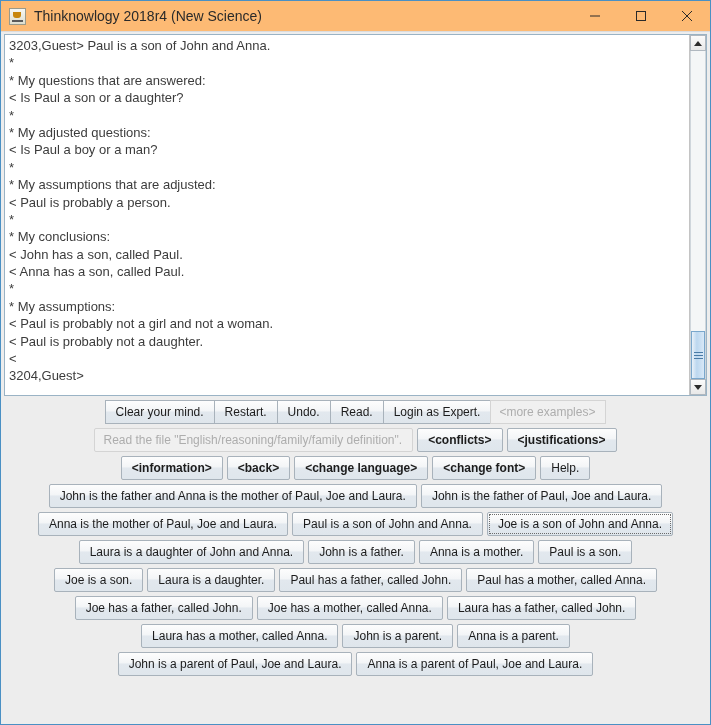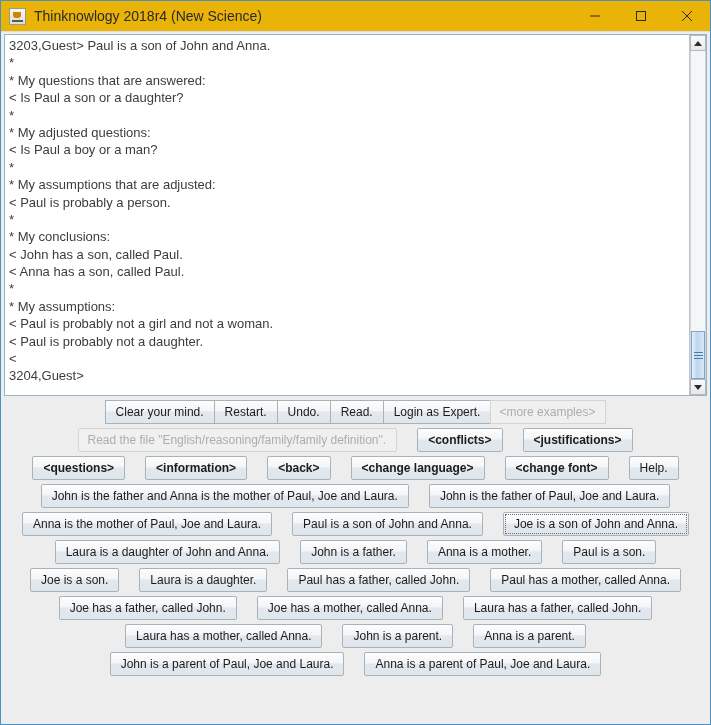--- a/index.html
+++ b/index.html
@@ -17,21 +17,21 @@
     box-sizing: border-box;
     border: 1px solid #4a90c4;
     background: #ededed;
     display: flex;
     flex-direction: column;
   }
   
   .titlebar {
     height: 30px;
     min-height: 30px;
-    background: #eab308;
+    background: #fdba74;
     display: flex;
     align-items: center;
     border-bottom: 1px solid #dcdcdc;
     position: relative;
   }
   .app-icon {
     width: 17px; height: 17px;
     margin-left: 8px; margin-right: 8px;
     border: 1px solid #9a9a8a;
     background: linear-gradient(#f7f7f2, #dedecf);
@@ -143,21 +143,21 @@
   
   .panel {
     flex: 1 1 auto;
     padding-top: 4px;
     overflow: hidden;
   }
   .btn-row {
     display: flex;
     justify-content: center;
     align-items: center;
-    gap: 20px;
+    gap: 4px;
     margin-bottom: 4px;
   }
   .btn-row.tight { gap: 0; }
   .btn {
     font-family: "Liberation Sans", sans-serif;
     font-size: 12px;
     color: #1c1c1c;
     background: linear-gradient(#fdfdfd 0%, #f3f5f7 45%, #e2e8ee 50%, #dfe6ec 100%);
     border: 1px solid #a8b2bb;
     border-radius: 2px;
@@ -265,21 +265,20 @@
         <div class="btn joined">Read.</div>
         <div class="btn joined">Login as Expert.</div>
         <div class="btn joined disabled">&lt;more examples&gt;</div>
       </div>
       <div class="btn-row">
         <div class="btn disabled">Read the file "English/reasoning/family/family definition".</div>
         <div class="btn bold">&lt;conflicts&gt;</div>
         <div class="btn bold">&lt;justifications&gt;</div>
       </div>
       <div class="btn-row">
-        <div class="btn bold">&lt;questions&gt;</div>
         <div class="btn bold">&lt;information&gt;</div>
         <div class="btn bold">&lt;back&gt;</div>
         <div class="btn bold">&lt;change language&gt;</div>
         <div class="btn bold">&lt;change font&gt;</div>
         <div class="btn">Help.</div>
       </div>
       <div class="btn-row">
         <div class="btn">John is the father and Anna is the mother of Paul, Joe and Laura.</div>
         <div class="btn">John is the father of Paul, Joe and Laura.</div>
       </div>

